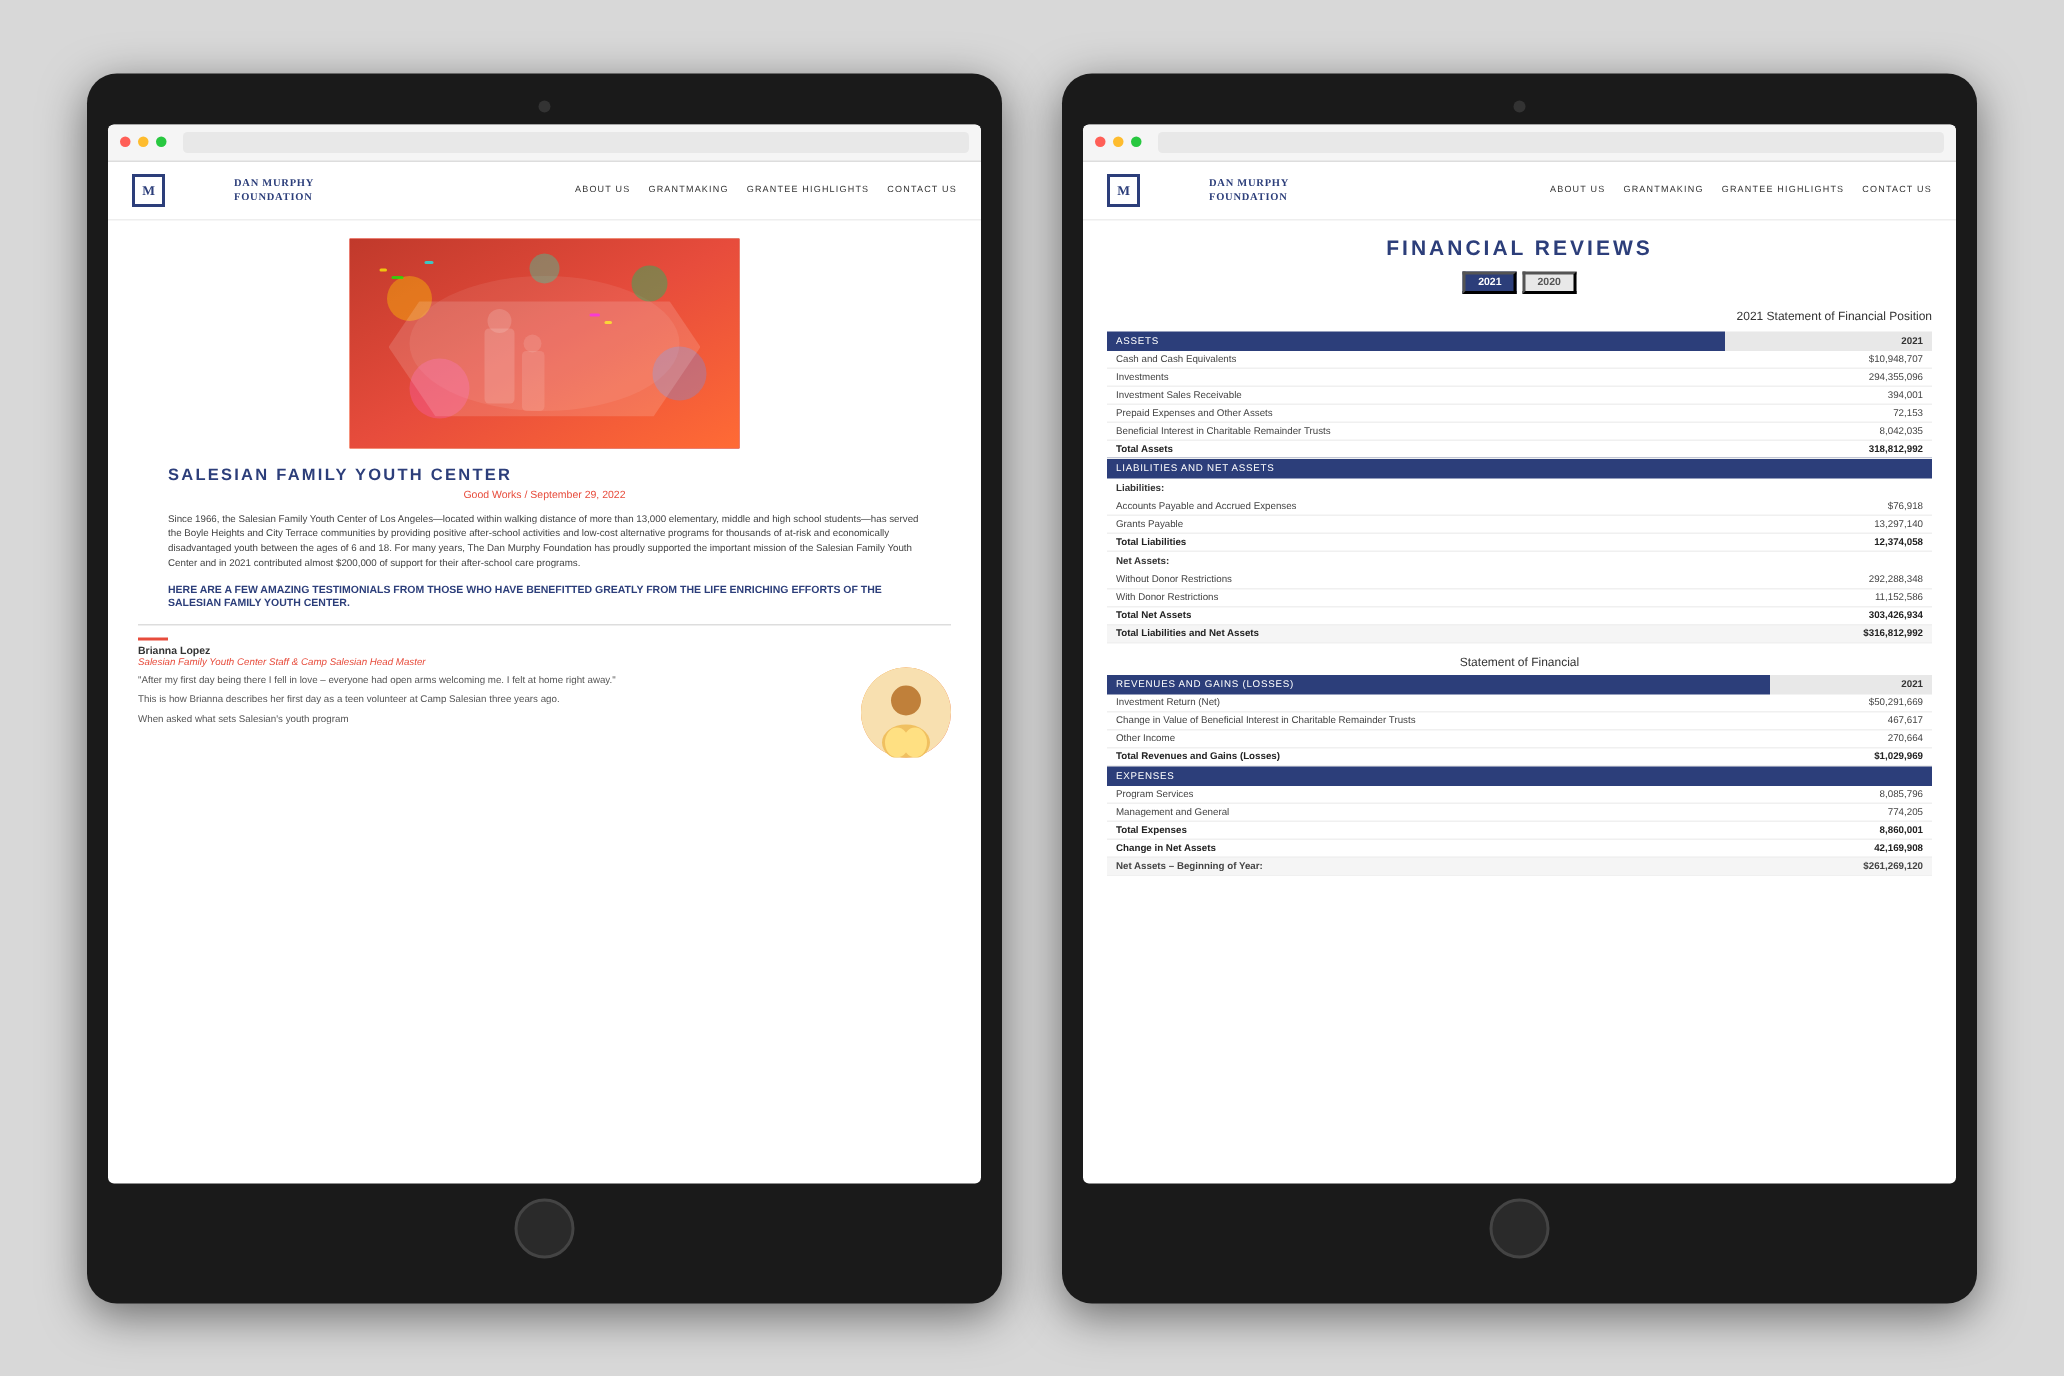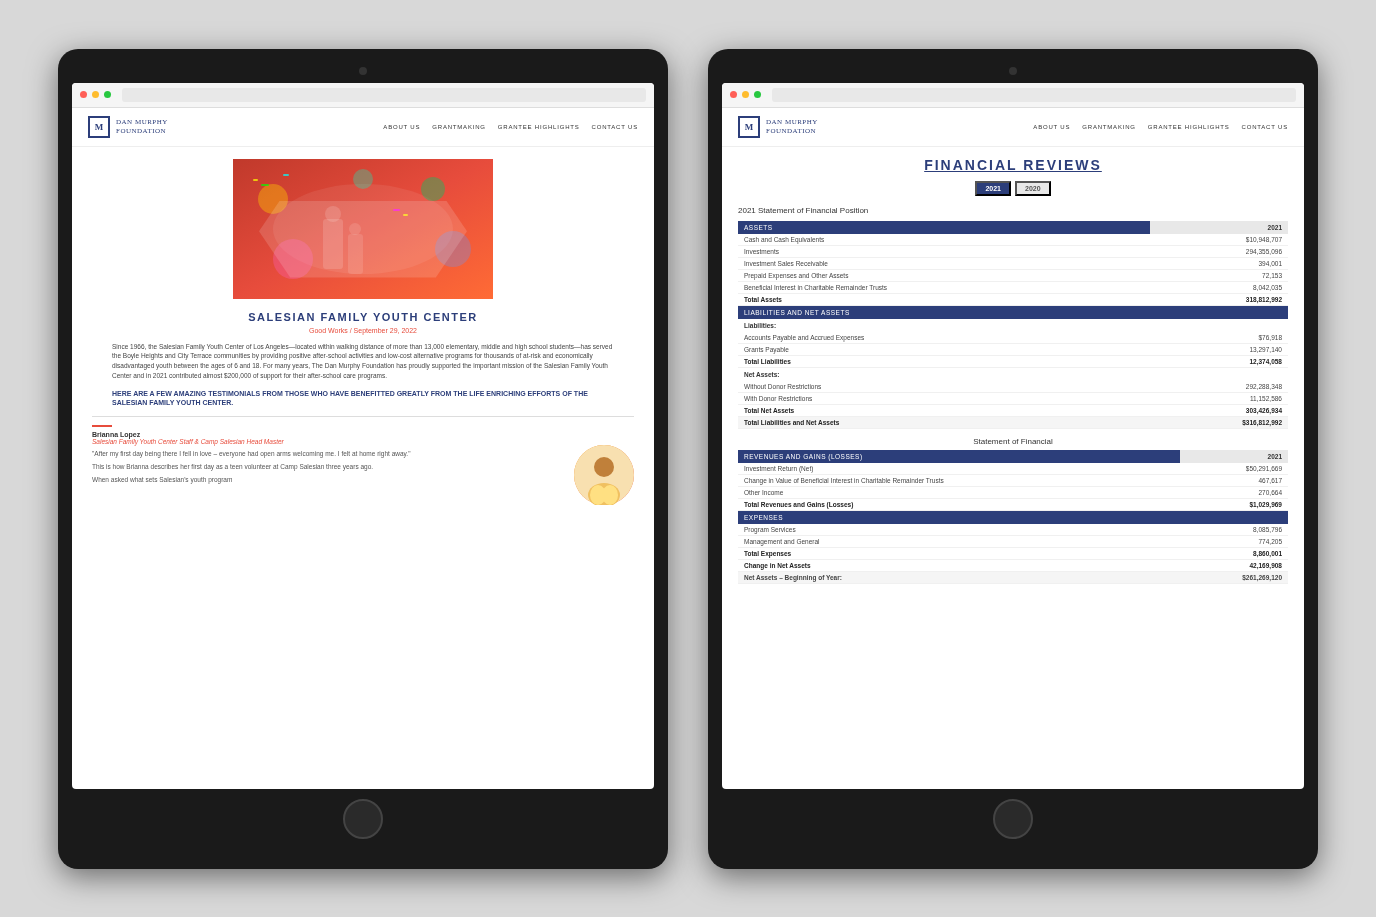--- a/index.html
+++ b/index.html
@@ -114,24 +114,25 @@
       display: flex;
       align-items: center;
       justify-content: center;
       font-size: 9px;
       color: #2c3e7a;
       font-weight: bold;
     }
 
     .logo-text {
       font-size: 7px;
-      font-weight: normal;
+      font-weight: bold;
       color: #2c3e7a;
       letter-spacing: 0.5px;
       line-height: 1.2;
+      margin-left: 40px;
     }
 
     .nav-links {
       display: flex;
       gap: 12px;
     }
 
     .nav-link {
       font-size: 6px;
       color: #333;
@@ -168,21 +169,20 @@
       position: absolute;
       top: 30%;
       left: 10%;
       width: 80%;
       height: 55%;
       background: rgba(255,255,255,0.15);
       clip-path: polygon(10% 0%, 90% 0%, 100% 40%, 85% 100%, 15% 100%, 0% 40%);
     }
 
     .article-title {
-      text-align: center;
       font-size: 11px;
       font-weight: bold;
       color: #2c3e7a;
       letter-spacing: 1.5px;
       text-transform: uppercase;
       padding: 0 20px 4px;
       font-family: Arial, sans-serif;
     }
 
     .article-meta {
@@ -267,21 +267,20 @@
 
     .fin-title {
       text-align: center;
       font-size: 14px;
       font-weight: bold;
       color: #2c3e7a;
       letter-spacing: 2px;
       text-transform: uppercase;
       margin-bottom: 8px;
       font-family: Arial, sans-serif;
-      text-decoration: underline;
     }
 
     .fin-tabs {
       display: flex;
       gap: 4px;
       margin-bottom: 10px;
       justify-content: center;
     }
 
     .fin-tab {
@@ -295,21 +294,21 @@
       background: #2c3e7a;
       color: #fff;
     }
 
     .fin-tab-inactive {
       background: #e8e8e8;
       color: #555;
     }
 
     .fin-section-title {
-      text-align: left;
+      text-align: right;
       font-size: 8px;
       color: #333;
       font-family: Arial, sans-serif;
       margin-bottom: 6px;
     }
 
     .fin-table {
       width: 100%;
       border-collapse: collapse;
       font-size: 6.5px;

